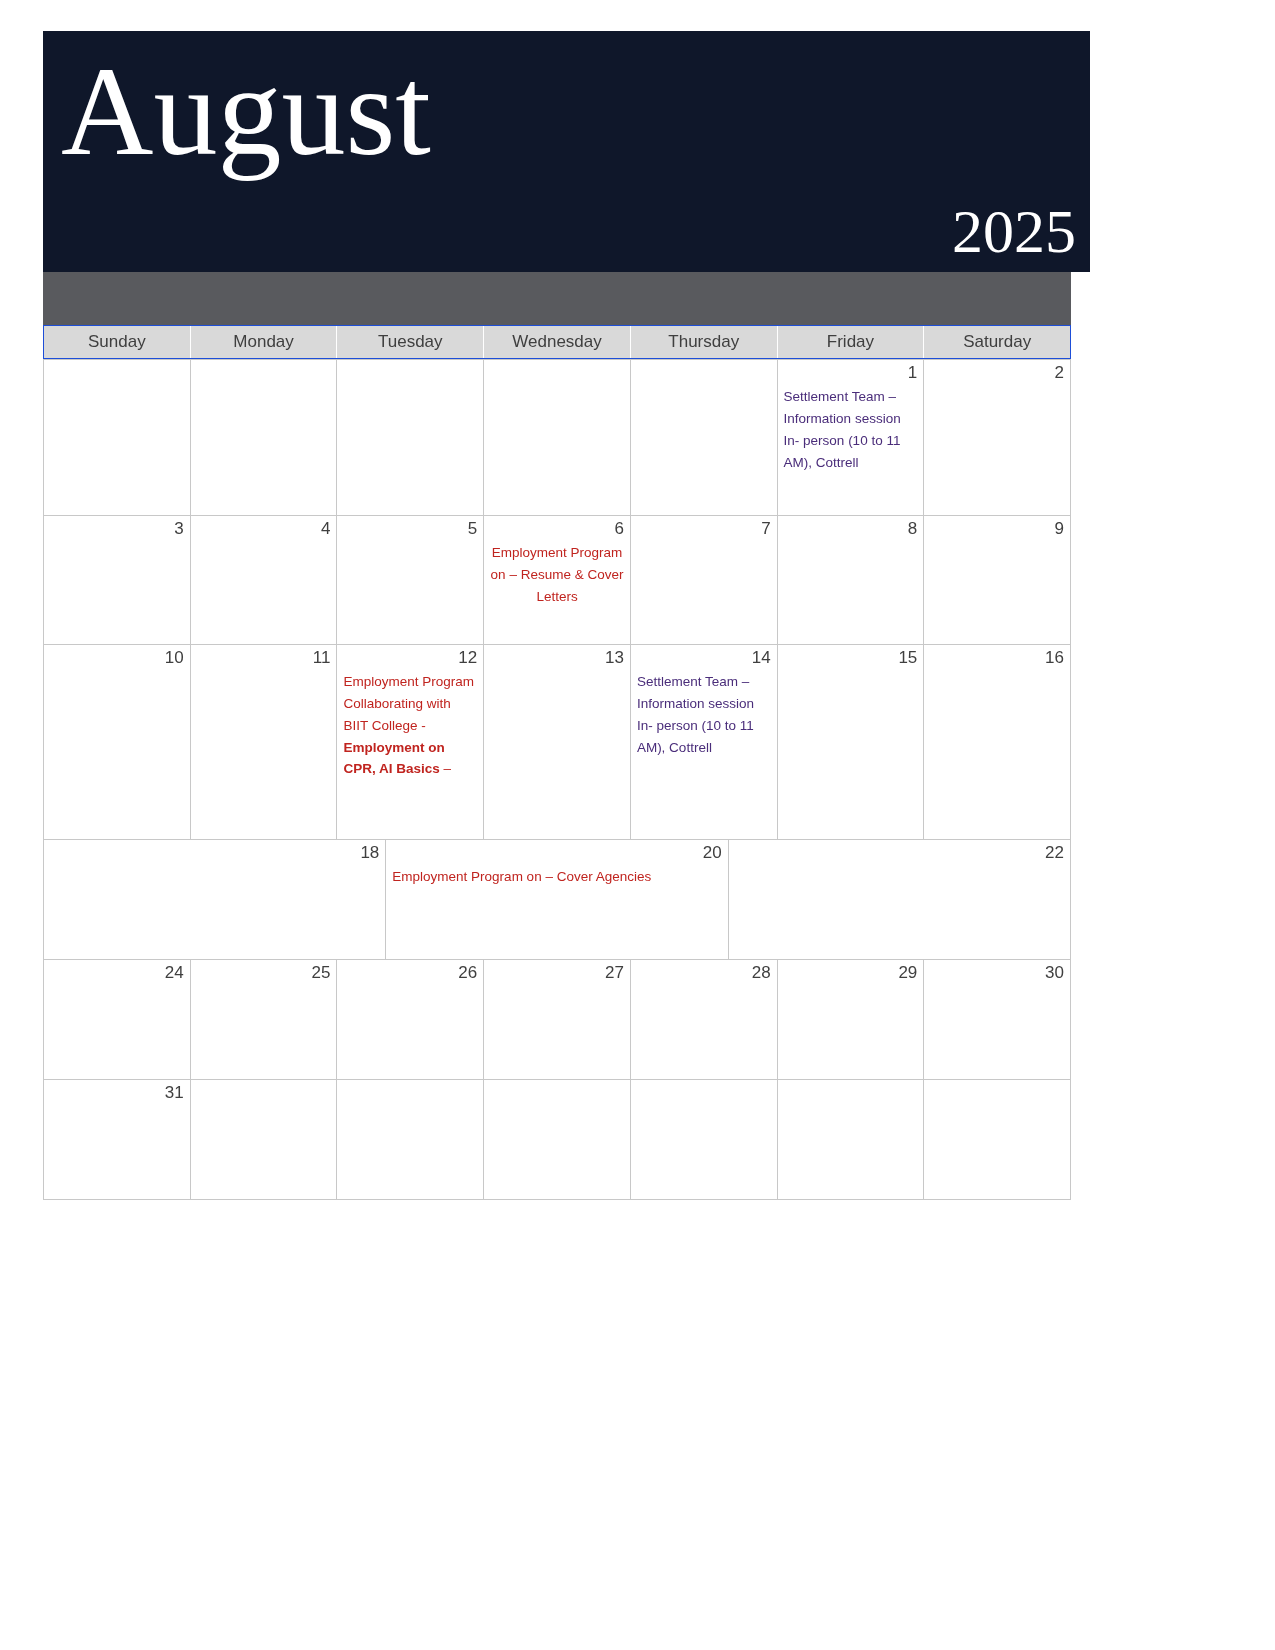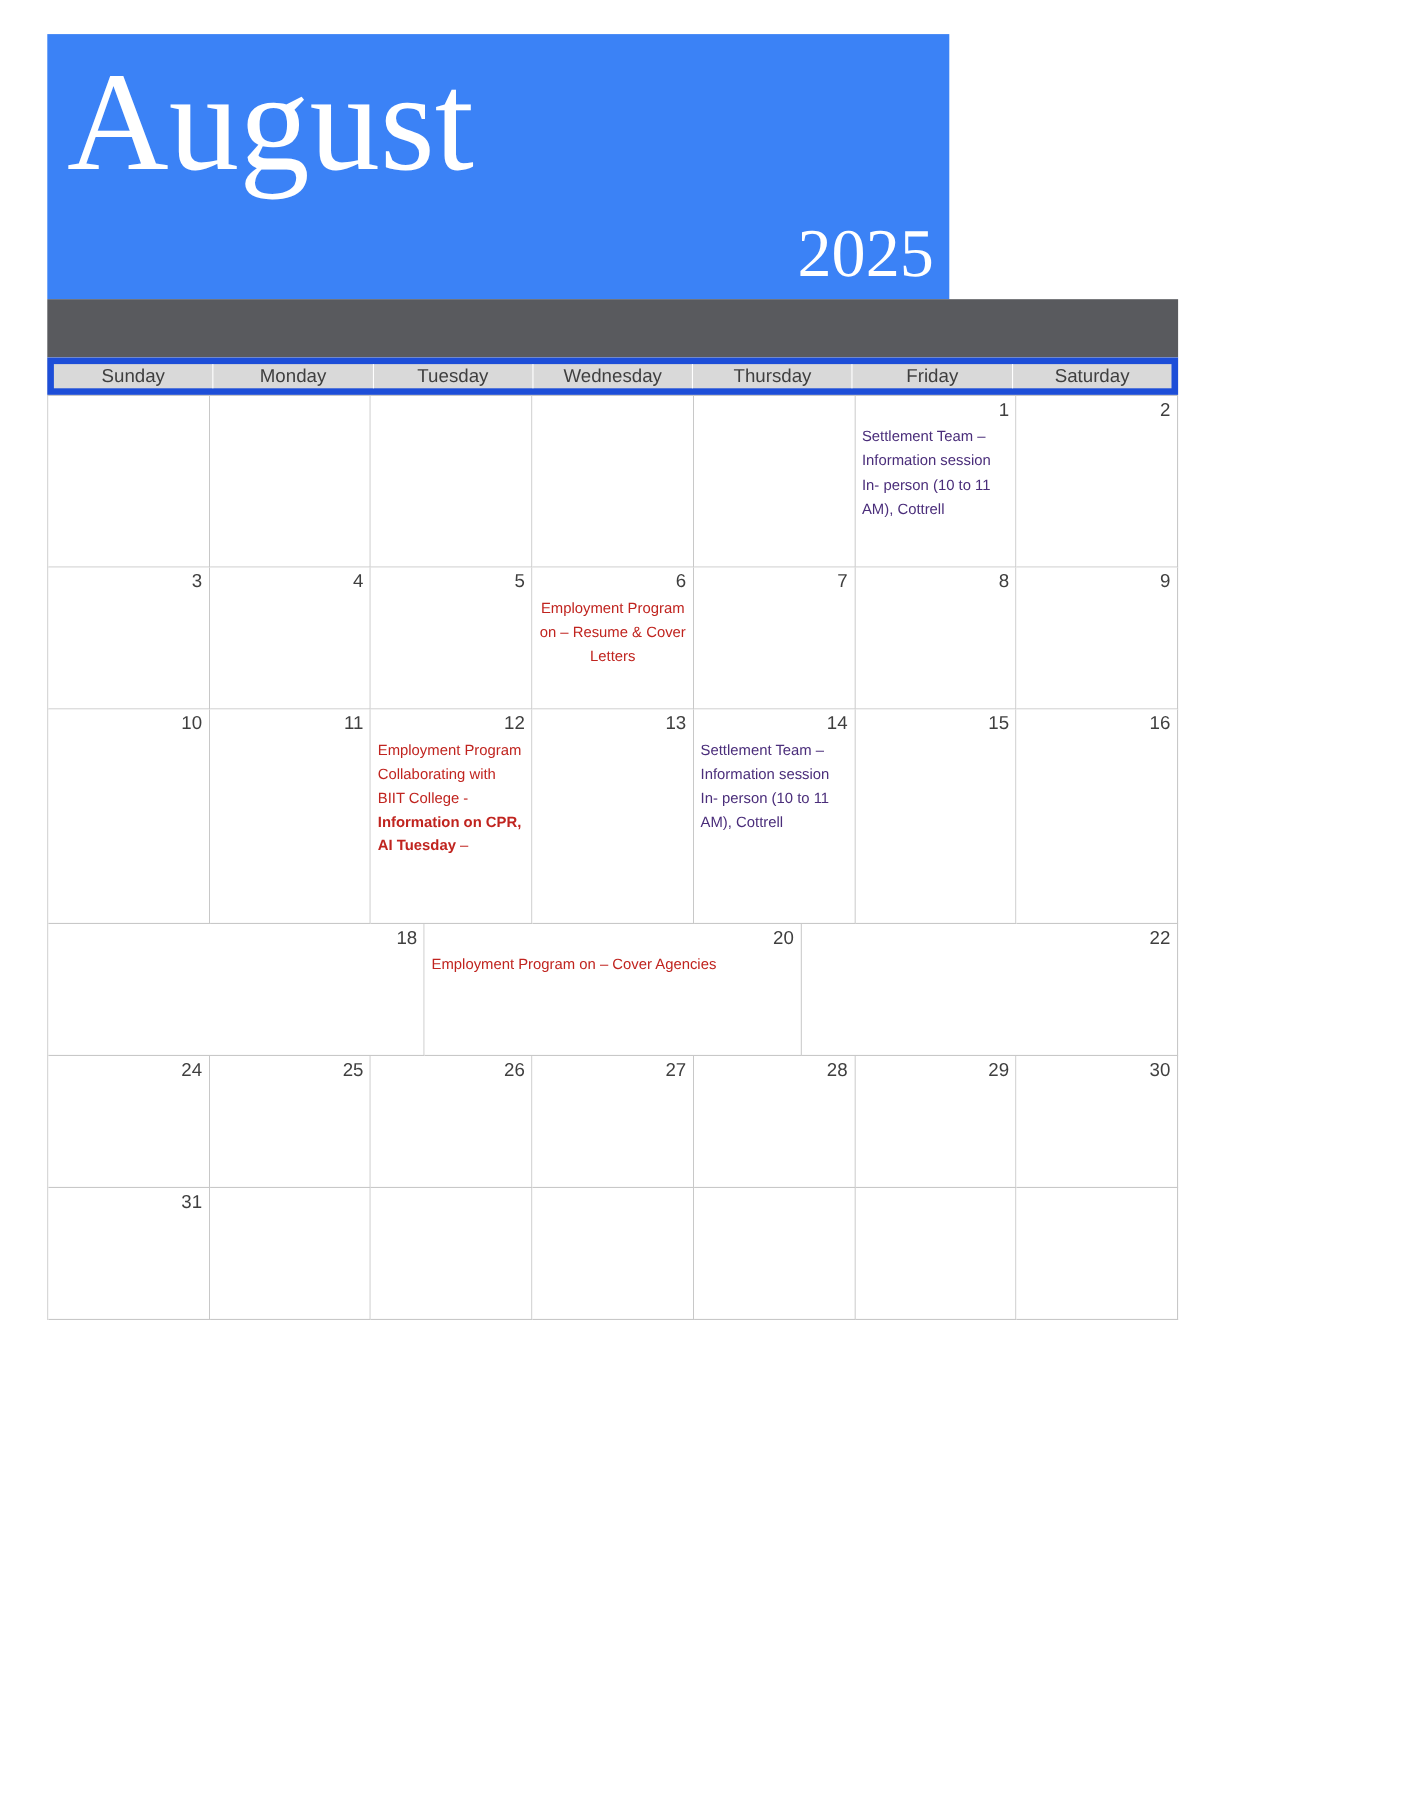--- a/index.html
+++ b/index.html
@@ -18,23 +18,23 @@
     width: 1275px;
     height: 1650px;
     box-sizing: border-box;
   }
 
   
   .cal-header {
     position: absolute;
     left: 43px;
     top: 31px;
-    width: 820px;
+    width: 1047px;
     height: 241px;
-    background: #3b82f6;
+    background: #0f172a;
   }
   .month-title {
     position: absolute;
     left: 18px;
     top: -6px;
     font-family: "Liberation Serif", serif;
     font-size: 128px;
     line-height: 1.35;
     color: #ffffff;
     letter-spacing: 0px;
@@ -61,21 +61,21 @@
 
   
   .weekdays {
     position: absolute;
     left: 43px;
     top: 325px;
     width: 1028px;
     height: 34px;
     display: flex;
     background: #d9d9d9;
-    border: 6px solid #1d4ed8;
+    border: 1px solid #1d4ed8;
     box-sizing: border-box;
     justify-content: space-between;
   }
   .weekday {
     flex: 1 1 0;
     display: flex;
     align-items: center;
     justify-content: center;
     font-size: 17px;
     color: #3f3f3f;
@@ -213,21 +213,21 @@
       <div class="week week-3">
         <div class="day">
           <div class="daynum">10</div>
         </div>
         <div class="day">
           <div class="daynum">11</div>
         </div>
         <div class="day">
           <div class="daynum">12</div>
           <div class="events">
-            <div class="event ev-red"><span>Employment Program Collaborating with BIIT College -</span><span class="ev-inline-bold">Information on CPR, AI Tuesday</span><span> –</span></div>
+            <div class="event ev-red"><span>Employment Program Collaborating with BIIT College -</span><span class="ev-inline-bold">Employment on CPR, AI Basics</span><span> –</span></div>
           </div>
         </div>
         <div class="day">
           <div class="daynum">13</div>
         </div>
         <div class="day">
           <div class="daynum">14</div>
           <div class="events">
             <div class="event ev-purple">Settlement Team – Information session In- person (10 to 11 AM), Cottrell</div>
           </div>

